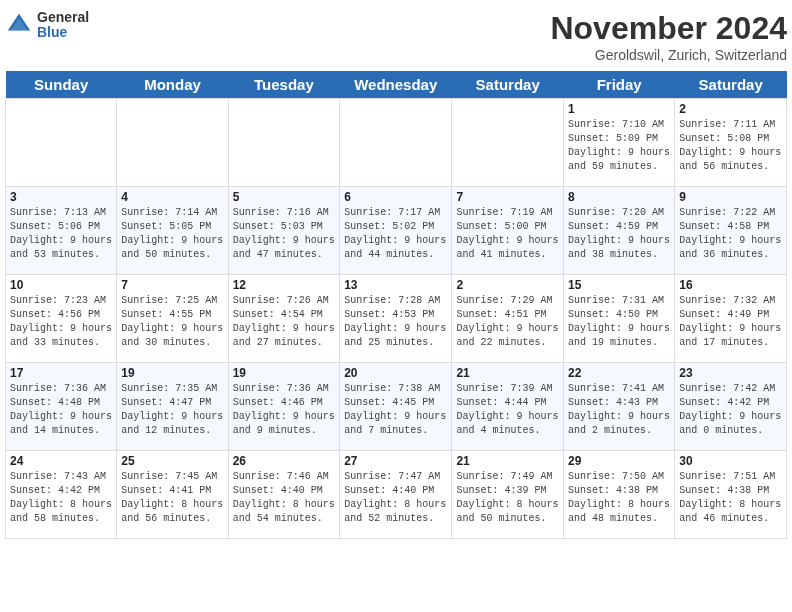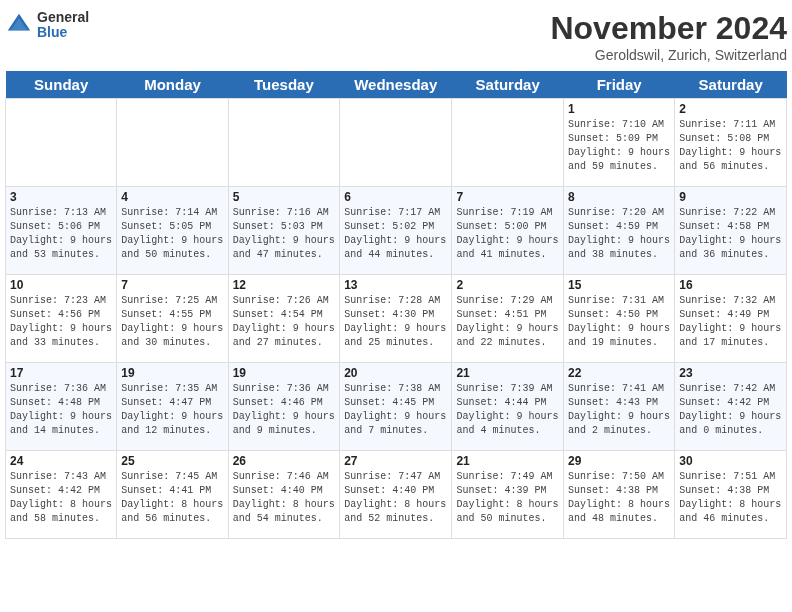--- a/index.html
+++ b/index.html
@@ -212,21 +212,21 @@
           </td>
           <td>
             <span class="day-num">12</span>
             <div class="day-info">Sunrise: 7:26 AM
 Sunset: 4:54 PM
 Daylight: 9 hours and 27 minutes.</div>
           </td>
           <td>
             <span class="day-num">13</span>
             <div class="day-info">Sunrise: 7:28 AM
-Sunset: 4:30 PM
+Sunset: 4:53 PM
 Daylight: 9 hours and 25 minutes.</div>
           </td>
           <td>
             <span class="day-num">2</span>
             <div class="day-info">Sunrise: 7:29 AM
 Sunset: 4:51 PM
 Daylight: 9 hours and 22 minutes.</div>
           </td>
           <td>
             <span class="day-num">15</span>

